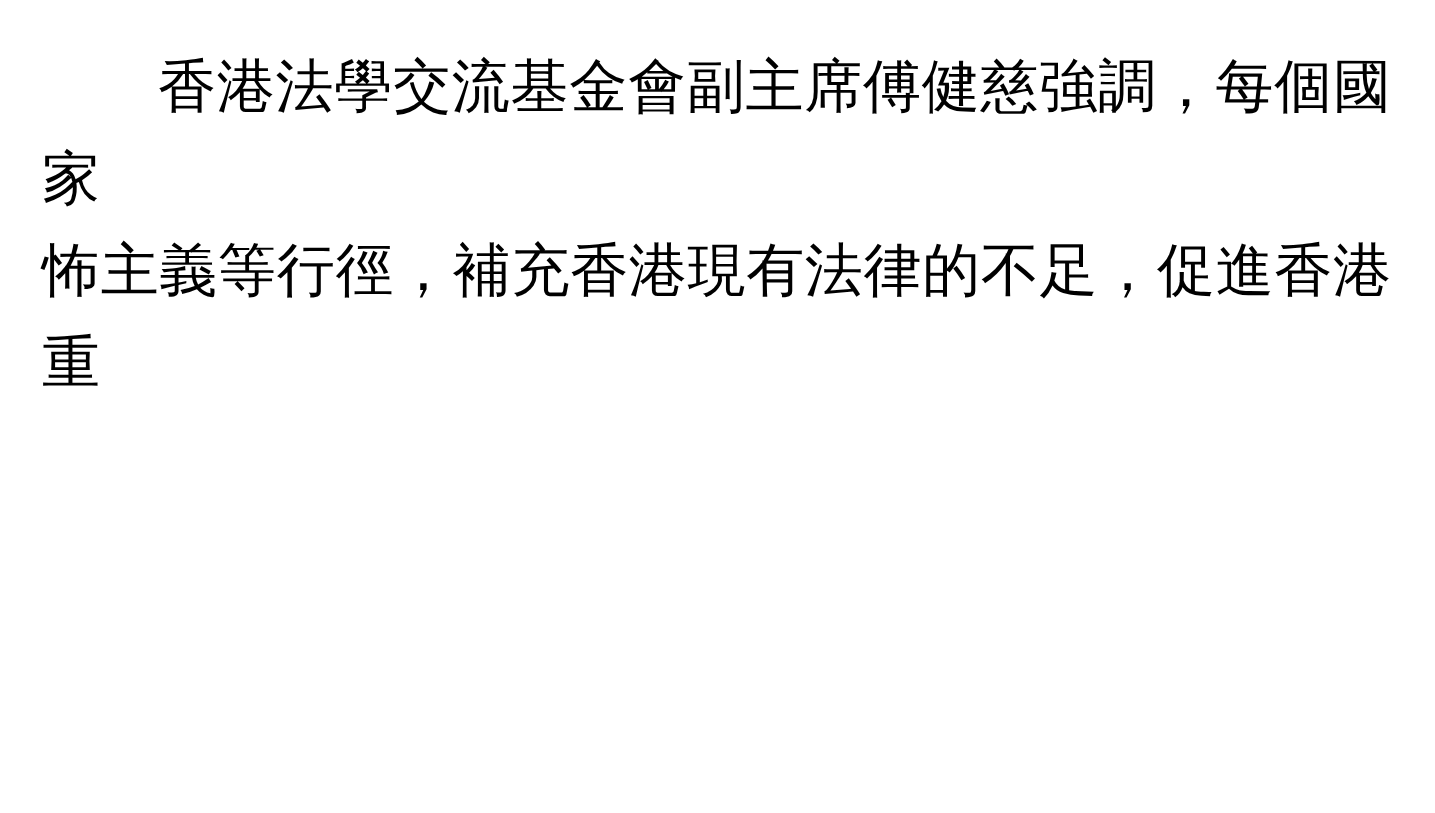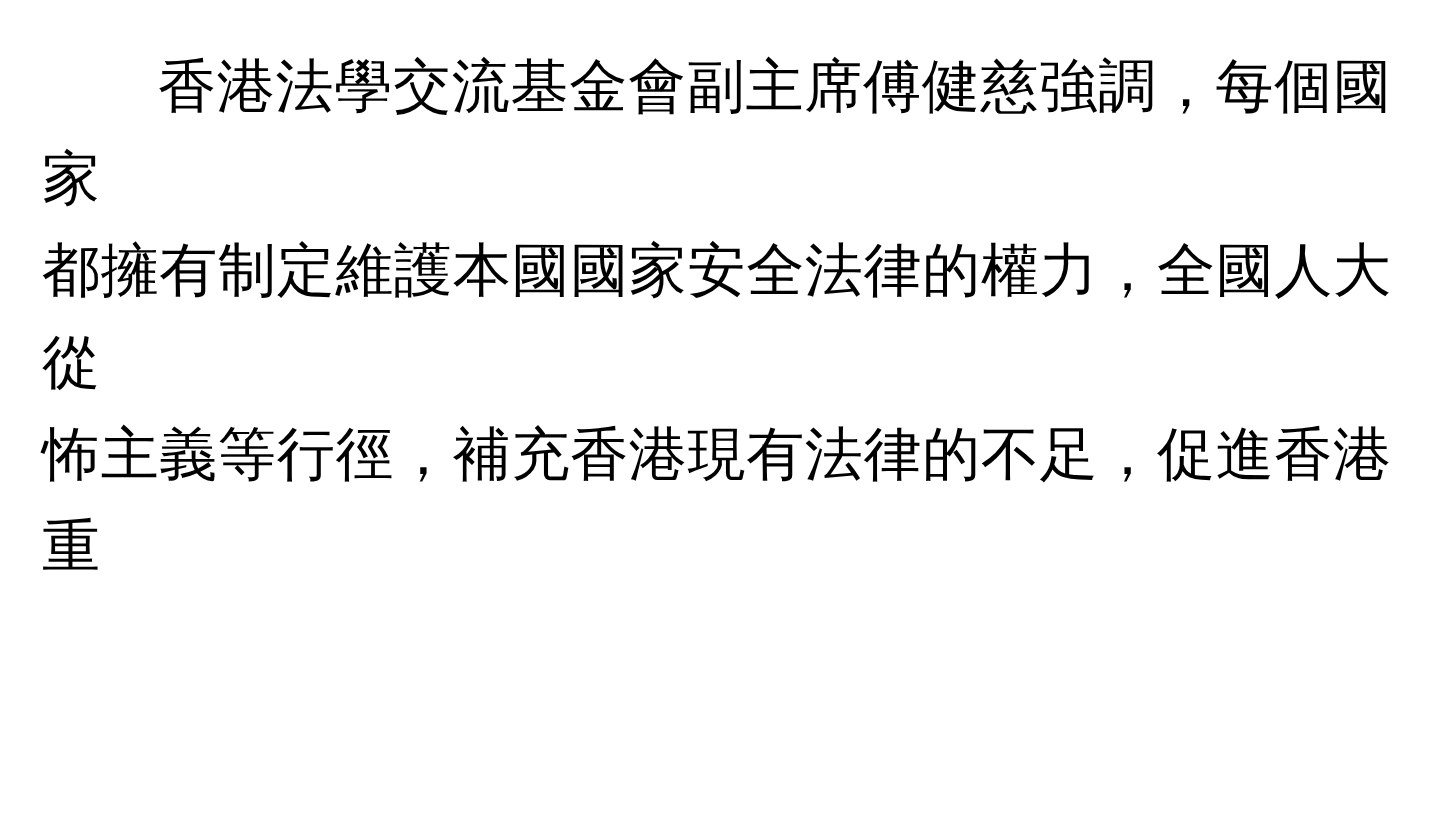--- a/index.html
+++ b/index.html
@@ -31,17 +31,16 @@
   .text-line.first-line {
     text-indent: 116px; 
   }
 </style>
 </head>
 <body>
 
 <div class="page">
   <div class="paragraph">
     <div class="text-line first-line">香港法學交流基金會副主席傅健慈強調，每個國家</div>
-    <div class="text-line">都擁有制定維護本國國家安全法律的權力，全國人大從</div>
     <div class="text-line">怖主義等行徑，補充香港現有法律的不足，促進香港重</div>
 
   </div>
 </div>
 
 </body></html>

